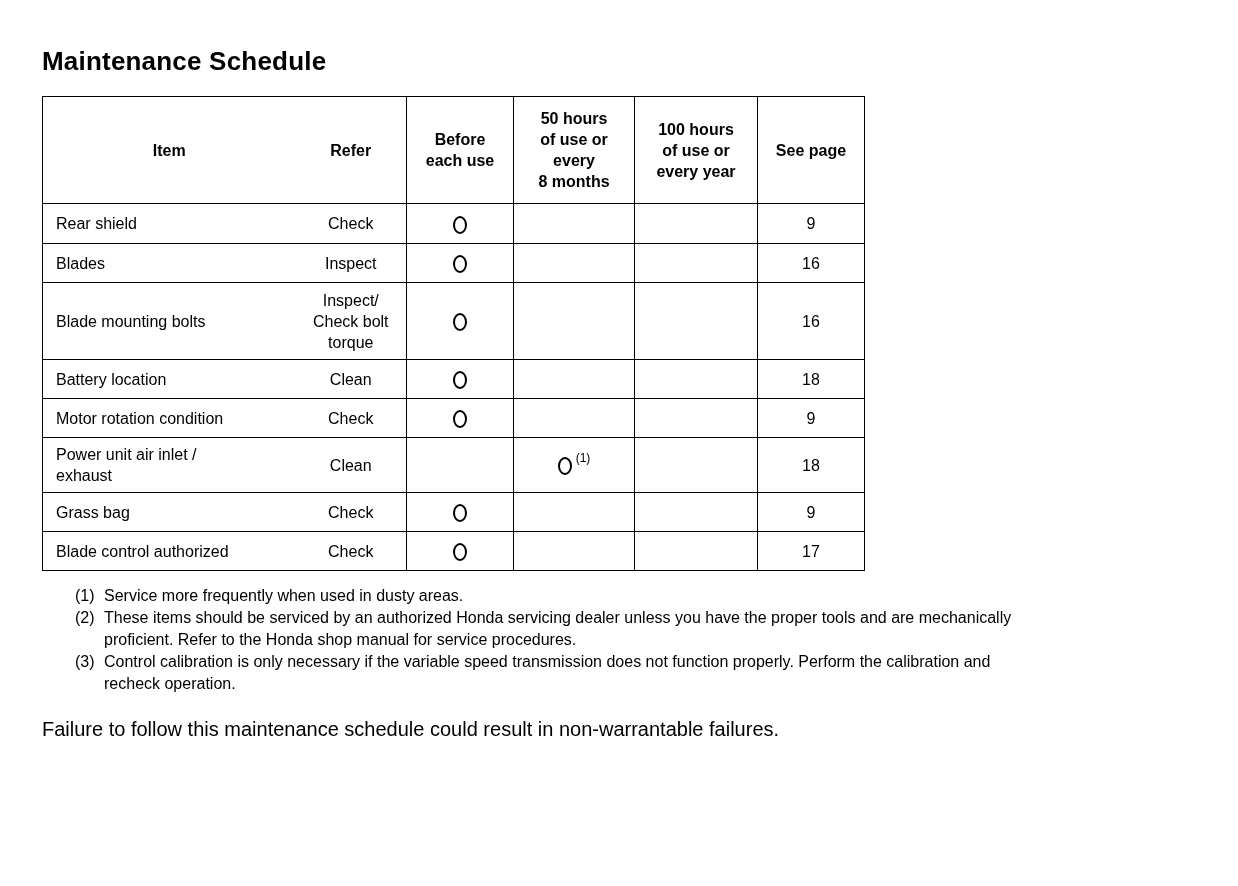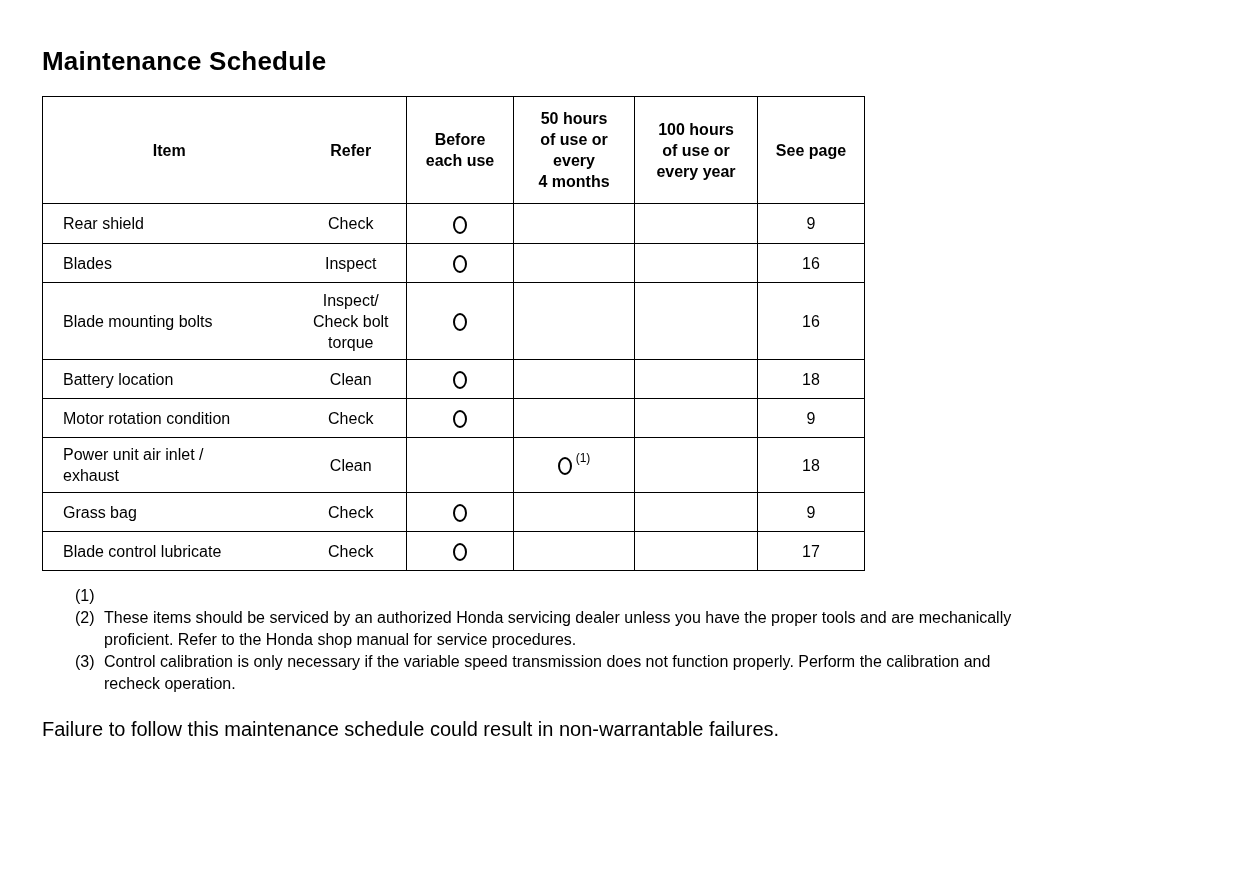--- a/index.html
+++ b/index.html
@@ -36,21 +36,21 @@
   
   .w-item { width: 253px; margin-left: 8px; }
   .w-action { width: 111px; }
   .w-before { width: 107px; }
   .w-50 { width: 121px; }
   .w-100 { width: 123px; }
   .w-page { width: 107px; }
   
   .item-cell { border-right: none !important; }
   .action-cell { border-left: none !important; }
-  td.item-cell { text-align: left; padding-left: 20px; }
+  td.item-cell { text-align: left; padding-left: 13px; }
   td.action-cell { text-align: center; }
   .mark-cell, .page-cell, .note-cell { text-align: center; }
   
   .r-head { height: 107px; }
   .r40 { height: 40px; }
   .r39 { height: 39px; }
   .r77 { height: 77px; }
   .r55 { height: 55px; }
   .r38 { height: 38px; }
   .circle {
@@ -94,21 +94,21 @@
   <table class="sched">
     <tbody>
         <tr class="r-head">
       <th class="w-item item-cell">Item</th>
       <th class="w-action action-cell">Refer</th>
       <th class="w-before">Before
 each use</th>
       <th class="w-50">50 hours
 of use or
 every
-4 months</th>
+8 months</th>
       <th class="w-100">100 hours
 of use or
 every year</th>
       <th class="w-page">See page</th>
     </tr>
 
     <tr class="r40">
       <td class="item-cell">Rear shield</td>
       <td class="action-cell">Check</td>
       <td class="mark-cell"><span class="circle"></span></td>
@@ -168,35 +168,36 @@
     <tr class="r39">
       <td class="item-cell">Grass bag</td>
       <td class="action-cell">Check</td>
       <td class="mark-cell"><span class="circle"></span></td>
       <td class="mark-cell"></td>
       <td class="mark-cell"></td>
       <td class="page-cell">9</td>
     </tr>
 
     <tr class="r39">
-      <td class="item-cell">Blade control lubricate</td>
+      <td class="item-cell">Blade control authorized</td>
       <td class="action-cell">Check</td>
       <td class="mark-cell"><span class="circle"></span></td>
       <td class="mark-cell"></td>
       <td class="mark-cell"></td>
       <td class="page-cell">17</td>
     </tr>
 
 
   </tbody>
     </table>
 
   <div class="footnotes">
     <div class="footnote">
       <span class="fn-label">(1)</span>
+      <span class="fn-text">Service more frequently when used in dusty areas.</span>
     </div>
     <div class="footnote">
       <span class="fn-label">(2)</span>
       <span class="fn-text">These items should be serviced by an authorized Honda servicing dealer unless you have the proper tools and are mechanically
 proficient. Refer to the Honda shop manual for service procedures.</span>
     </div>
     <div class="footnote">
       <span class="fn-label">(3)</span>
       <span class="fn-text">Control calibration is only necessary if the variable speed transmission does not function properly. Perform the calibration and
 recheck operation.</span>

